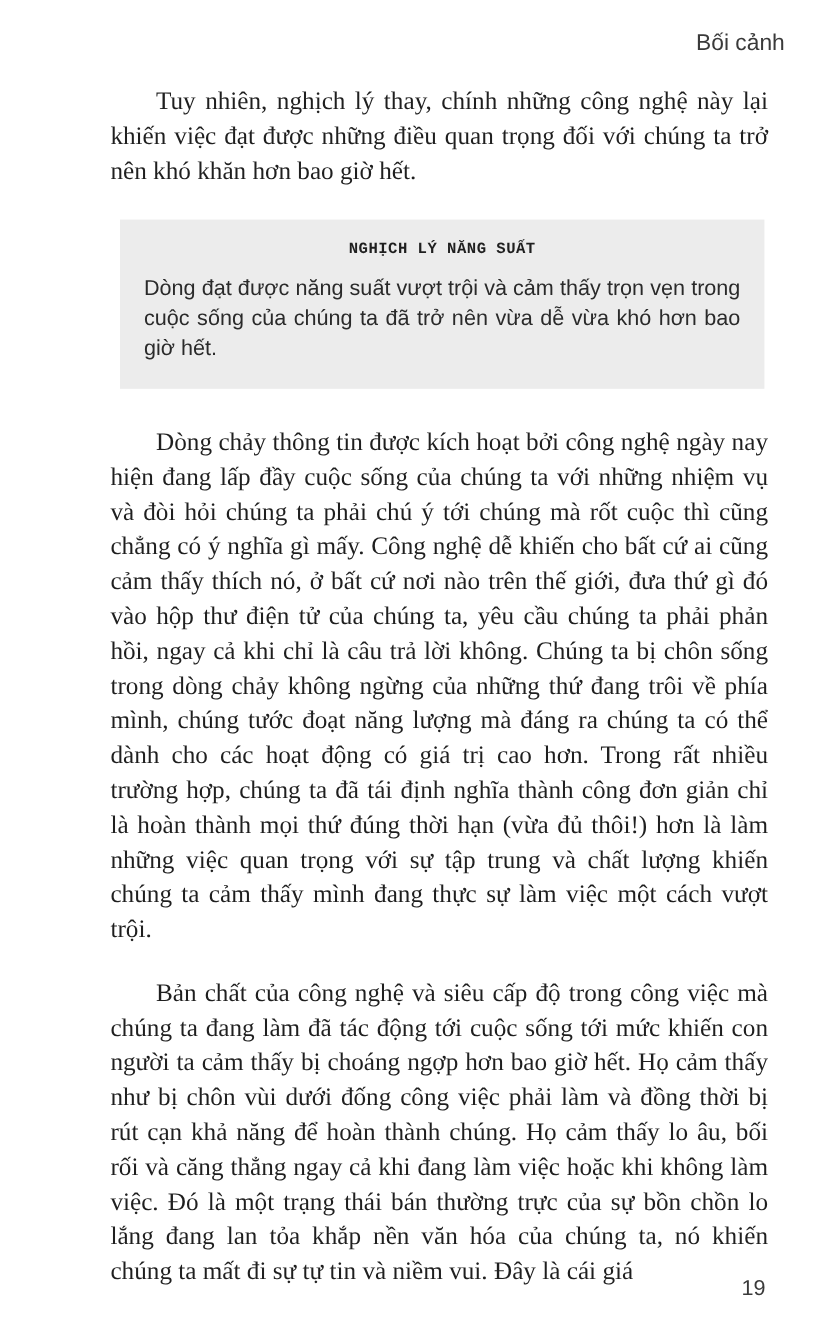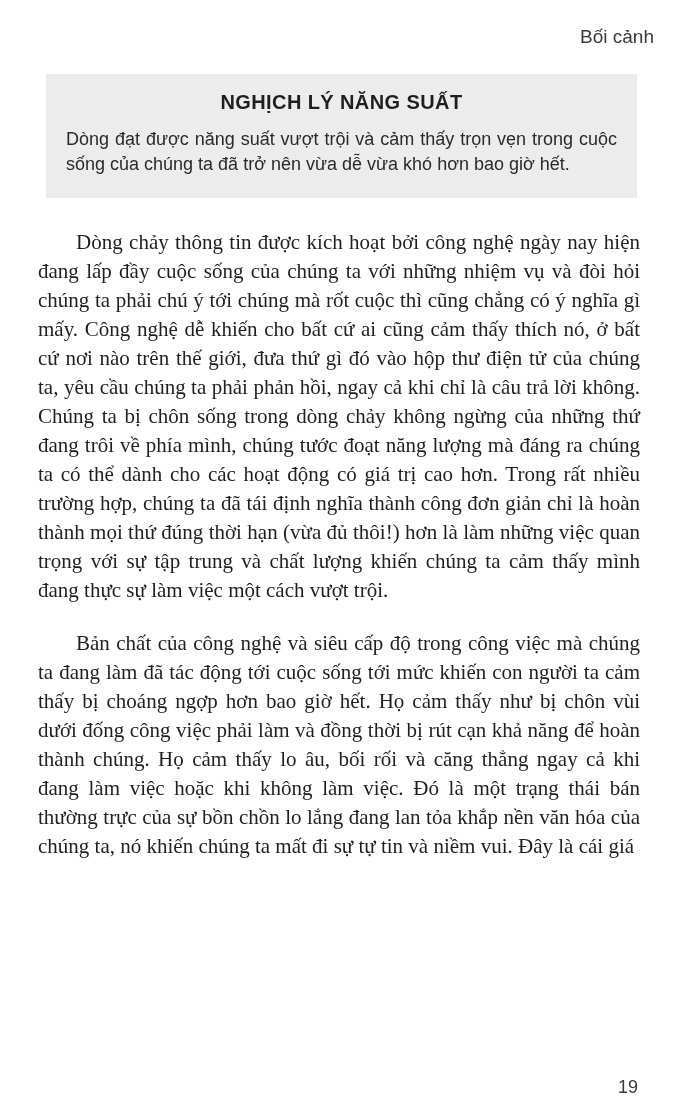--- a/index.html
+++ b/index.html
@@ -8,21 +8,21 @@
     width: 700px;
     height: 1120px;
     background: var(--page-background, #ffffff);
     font-family: "Liberation Serif", serif;
     overflow: hidden;
   }
   .page {
     position: relative;
     width: 700px;
     height: 1120px;
-    padding: 26px 60px 0 38px;
+    padding: 26px 60px 0 92px;
   }
   .running-header-row {
     text-align: right;
     margin-right: -14px;
   }
   .running-header {
     font-family: "Liberation Sans", sans-serif;
     font-size: 19px;
     color: var(--header-text, #3a3a3a);
   }
@@ -41,52 +41,54 @@
   .para + .para { margin-top: 24px; }
   .callout {
     background: var(--callout-background, #ececec);
     margin: 26px 3px 30px 8px;
     padding: 17px 20px 21px 20px;
     font-family: "Liberation Sans", sans-serif;
     color: var(--callout-text, #2a2a2a);
   }
   .callout-title {
     margin: 0 0 13px 0;
-    font-size: 20px;
+    font-size: 13px;
     font-weight: bold;
     letter-spacing: 0.4px;
     text-align: center;
     color: #1f1f1f;
+    font-family: Liberation Mono, monospace;
   }
   .callout-body {
     margin: 0;
     font-size: 18px;
     line-height: 25px;
     text-align: justify;
   }
   .page-number {
     position: absolute;
     right: 62px;
-    bottom: 22px;
+    bottom: 36px;
     font-family: "Liberation Sans", sans-serif;
     font-size: 18px;
     color: var(--header-text, #3a3a3a);
   }
 </style>
 </head>
 <body>
 
 <div class="page">
 
   <header class="running-header-row">
     <span class="running-header">Bối cảnh</span>
   </header>
 
   <main class="body-text">
 
+    <p class="para first">Tuy nhiên, nghịch lý thay, chính những công nghệ này lại khiến việc đạt được những điều quan trọng đối với chúng ta trở nên khó khăn hơn bao giờ hết.</p>
 
     <aside class="callout">
       <h2 class="callout-title">NGHỊCH LÝ NĂNG SUẤT</h2>
       <p class="callout-body">Dòng đạt được năng suất vượt trội và cảm thấy trọn vẹn trong cuộc sống của chúng ta đã trở nên vừa dễ vừa khó hơn bao giờ hết.</p>
     </aside>
 
     <p class="para">Dòng chảy thông tin được kích hoạt bởi công nghệ ngày nay hiện đang lấp đầy cuộc sống của chúng ta với những nhiệm vụ và đòi hỏi chúng ta phải chú ý tới chúng mà rốt cuộc thì cũng chẳng có ý nghĩa gì mấy. Công nghệ dễ khiến cho bất cứ ai cũng cảm thấy thích nó, ở bất cứ nơi nào trên thế giới, đưa thứ gì đó vào hộp thư điện tử của chúng ta, yêu cầu chúng ta phải phản hồi, ngay cả khi chỉ là câu trả lời không. Chúng ta bị chôn sống trong dòng chảy không ngừng của những thứ đang trôi về phía mình, chúng tước đoạt năng lượng mà đáng ra chúng ta có thể dành cho các hoạt động có giá trị cao hơn. Trong rất nhiều trường hợp, chúng ta đã tái định nghĩa thành công đơn giản chỉ là hoàn thành mọi thứ đúng thời hạn (vừa đủ thôi!) hơn là làm những việc quan trọng với sự tập trung và chất lượng khiến chúng ta cảm thấy mình đang thực sự làm việc một cách vượt trội.</p>
 
     <p class="para">Bản chất của công nghệ và siêu cấp độ trong công việc mà chúng ta đang làm đã tác động tới cuộc sống tới mức khiến con người ta cảm thấy bị choáng ngợp hơn bao giờ hết. Họ cảm thấy như bị chôn vùi dưới đống công việc phải làm và đồng thời bị rút cạn khả năng để hoàn thành chúng. Họ cảm thấy lo âu, bối rối và căng thẳng ngay cả khi đang làm việc hoặc khi không làm việc. Đó là một trạng thái bán thường trực của sự bồn chồn lo lắng đang lan tỏa khắp nền văn hóa của chúng ta, nó khiến chúng ta mất đi sự tự tin và niềm vui. Đây là cái giá</p>
 

